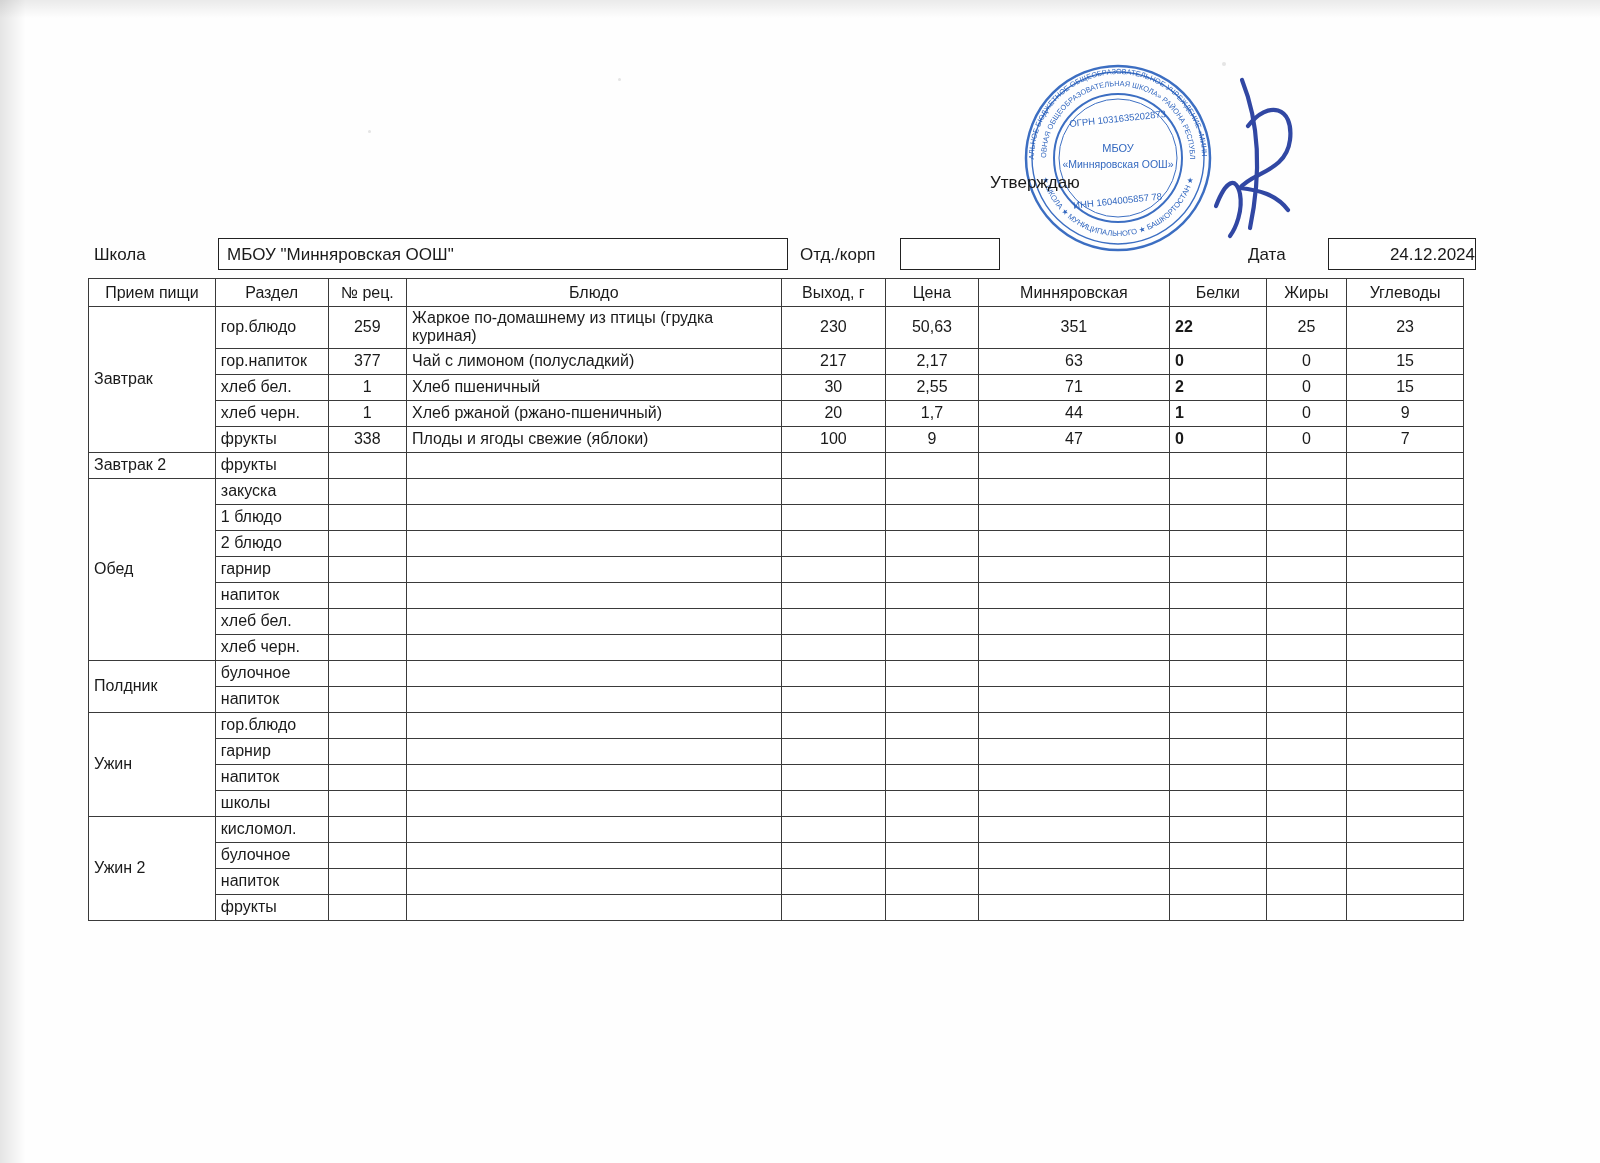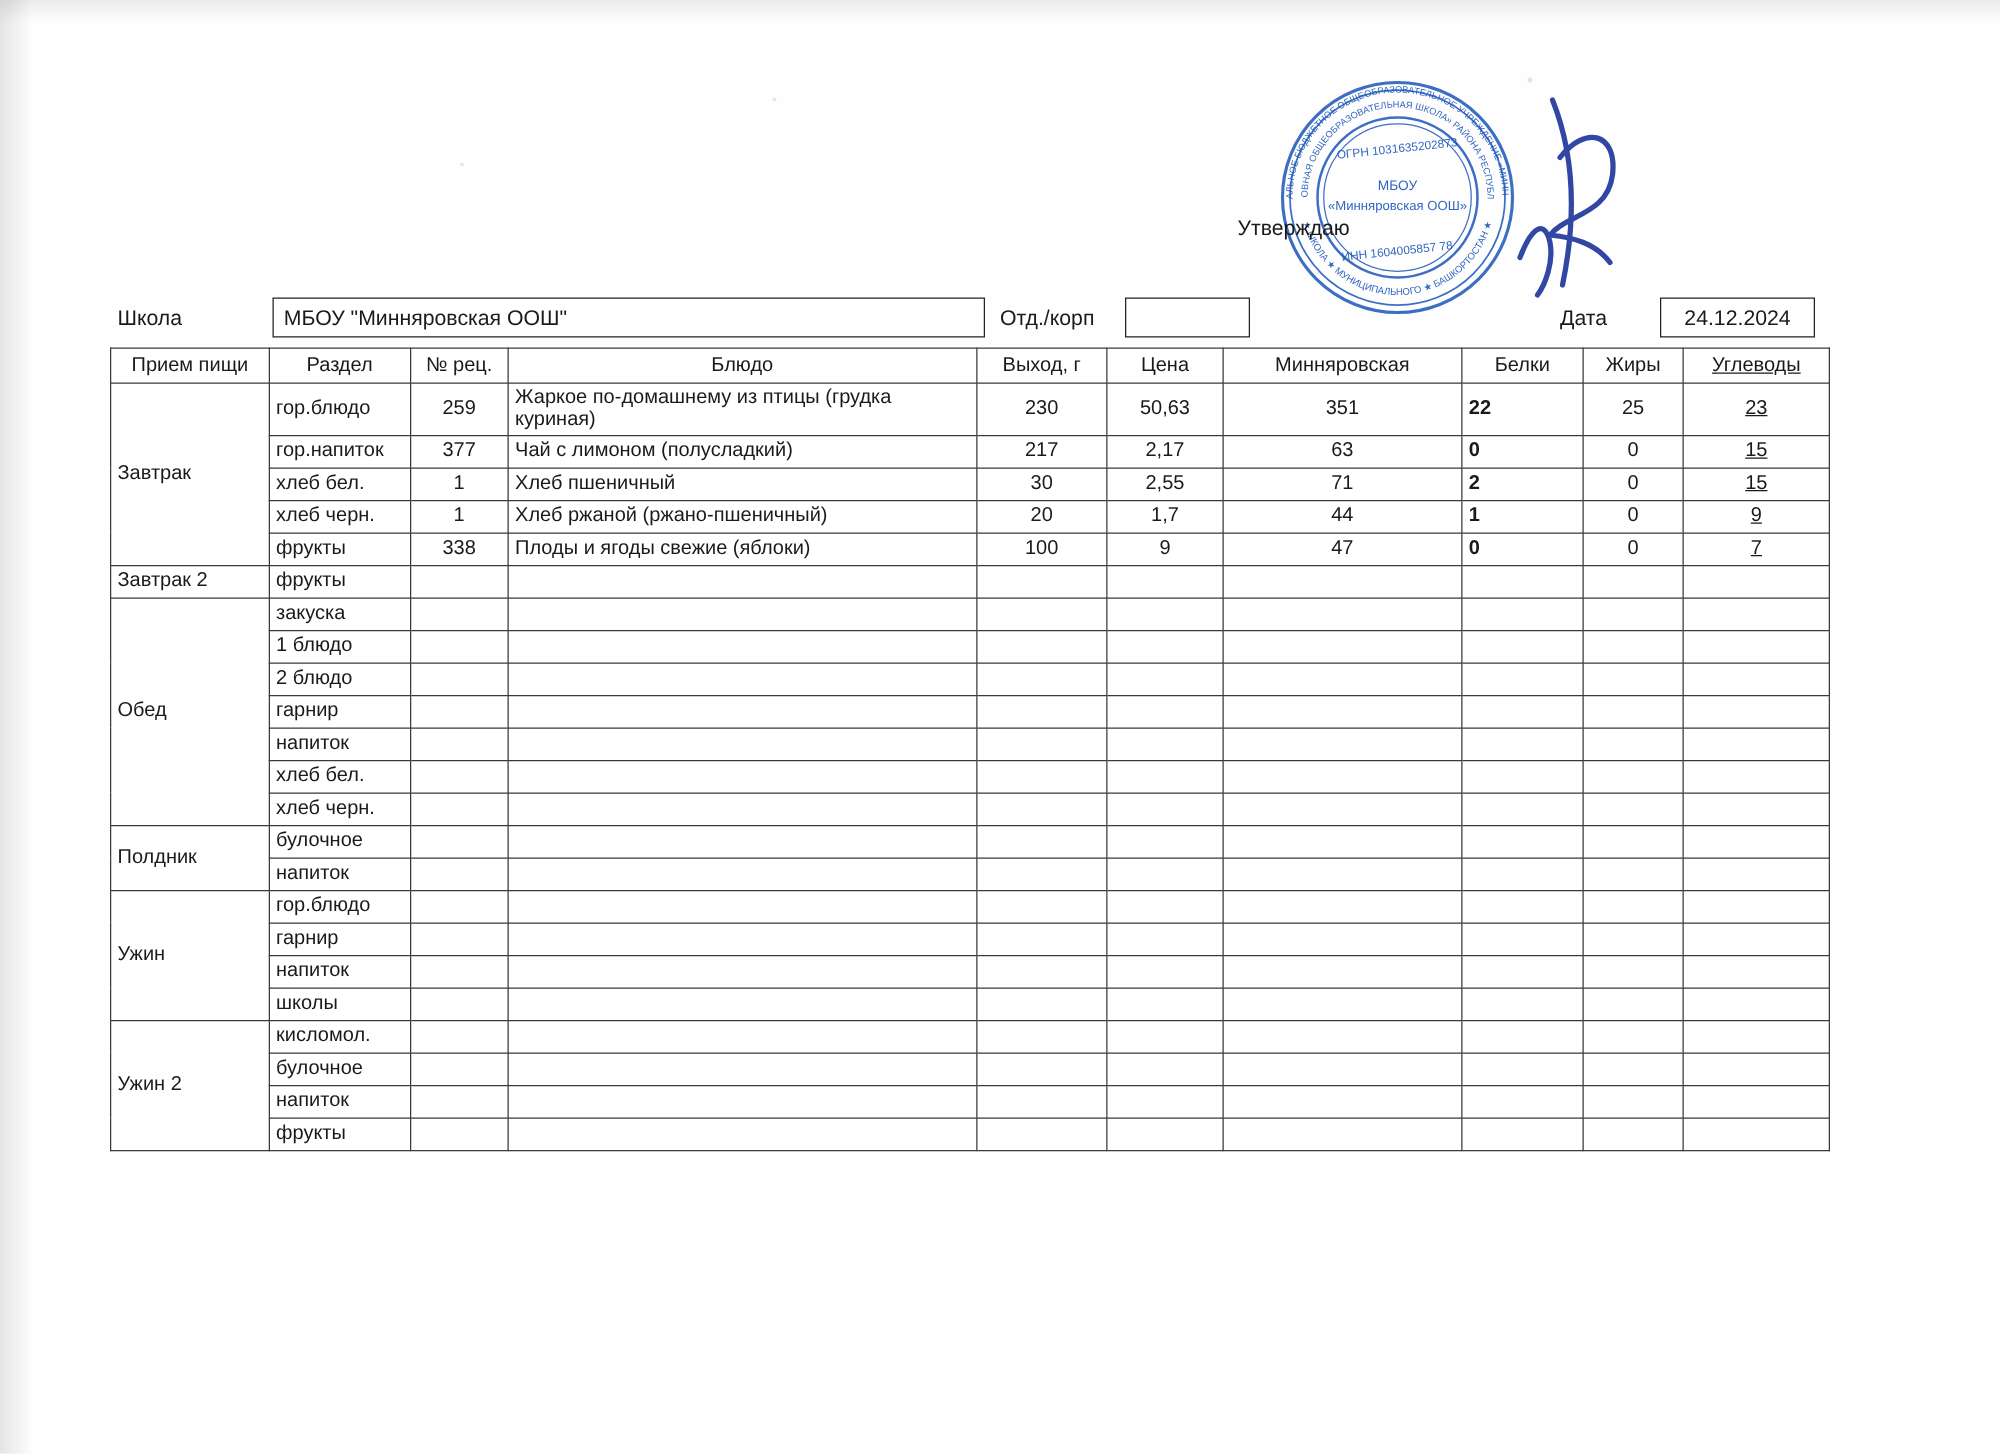--- a/index.html
+++ b/index.html
@@ -93,21 +93,21 @@
     font-size: 17px;
     padding-left: 8px;
     box-sizing: border-box;
     background: #fff;
   }
   #school-label { position: absolute; left: 6px; top: 0; }
   #school-value { left: 130px; top: 0; width: 570px; }
   #otd-label { position: absolute; left: 712px; top: 0; }
   #otd-value { left: 812px; top: 0; width: 100px; }
   #date-label { position: absolute; left: 1160px; top: 0; }
-  #date-value { left: 1240px; top: 0; width: 124px; text-align: center; padding-left: 0; }
+  #date-value { left: 1240px; top: 0; width: 148px; text-align: right; padding-left: 0; }
 
   
   .tbl-wrap {
     position: absolute;
     left: 88px;
     top: 278px;
     width: 1376px;
   }
   table.menu {
     border-collapse: collapse;
@@ -130,21 +130,21 @@
   }
   .c-meal   { width: 126px; text-align: left; }
   .c-sect   { width: 112px; text-align: left; }
   .c-rec    { width: 78px;  text-align: center; }
   .c-dish   { width: 372px; text-align: left; }
   .c-out    { width: 104px; text-align: center; }
   .c-price  { width: 92px;  text-align: center; }
   .c-cal    { width: 190px; text-align: center; }
   .c-prot   { width: 96px;  text-align: left; font-weight: bold; }
   .c-fat    { width: 80px;  text-align: center; }
-  .c-carb   { width: 116px; text-align: center; text-decoration: underline; }
+  .c-carb   { width: 116px; text-align: center; }
 
   .group-sep td, .group-sep th {
     border-bottom: 3px solid #2a2a2a;
   }
   .meal-cell { vertical-align: top; padding-top: 4px; }
   .tall td { height: 52px; }
   .dish-two { line-height: 1.15; }
 
   
   .speck {

